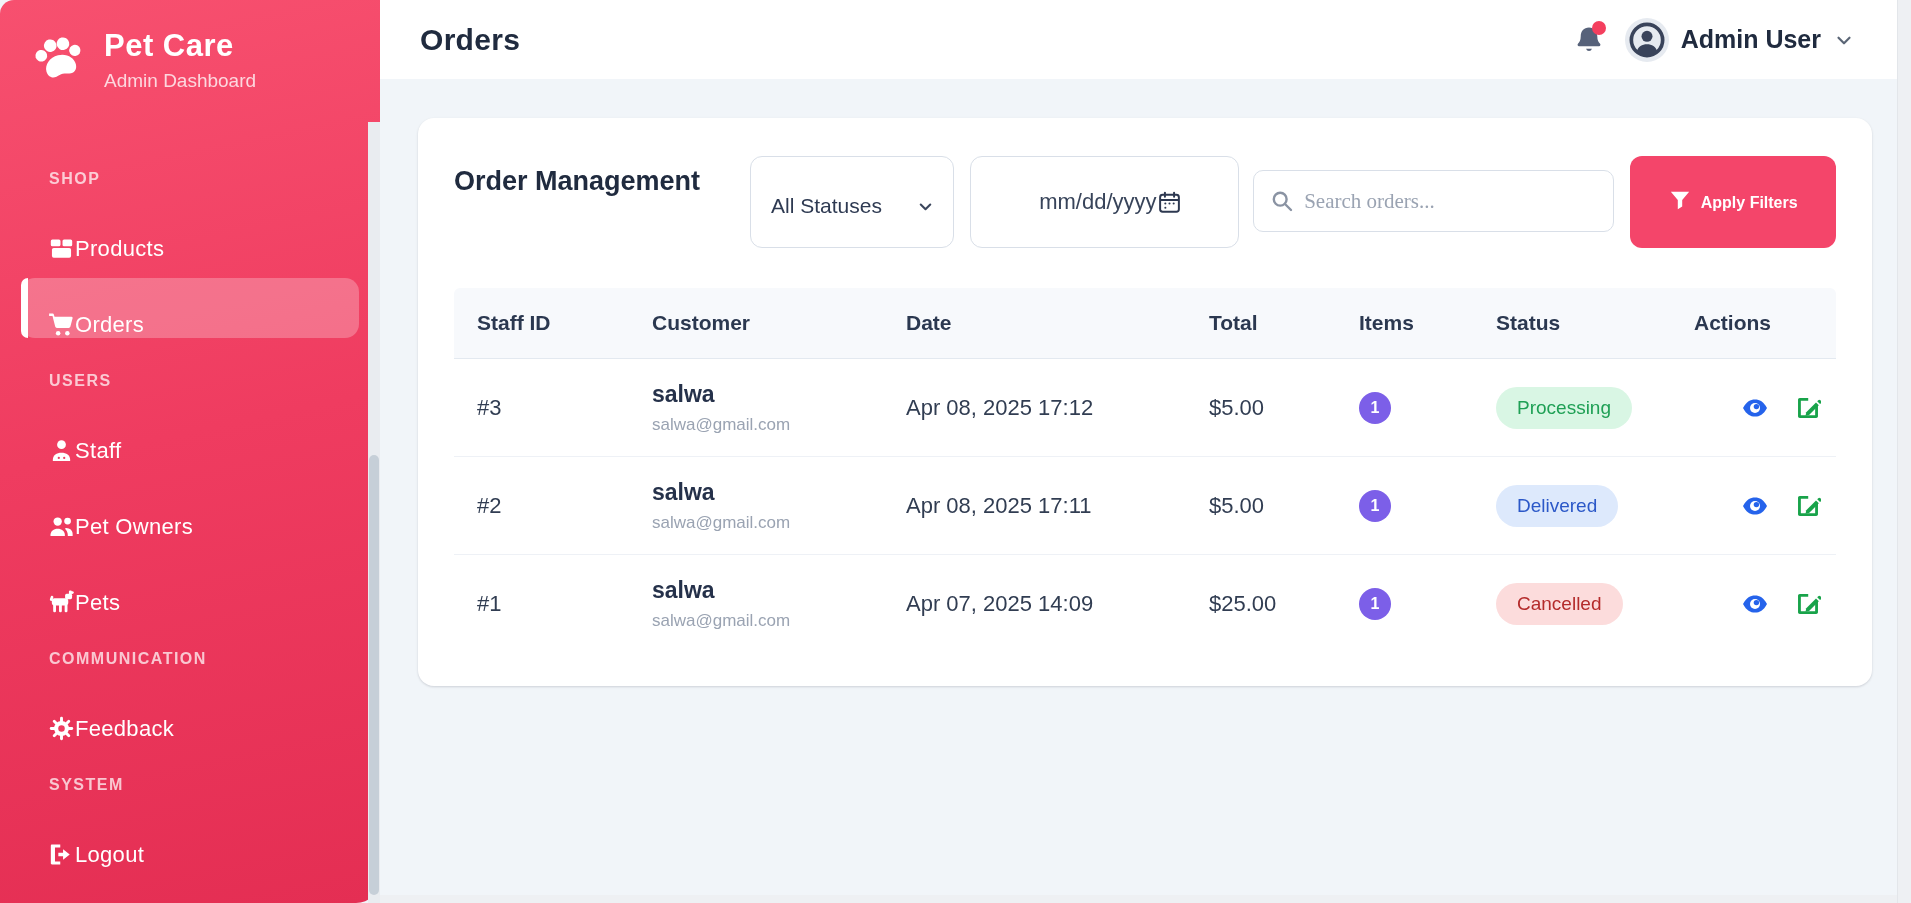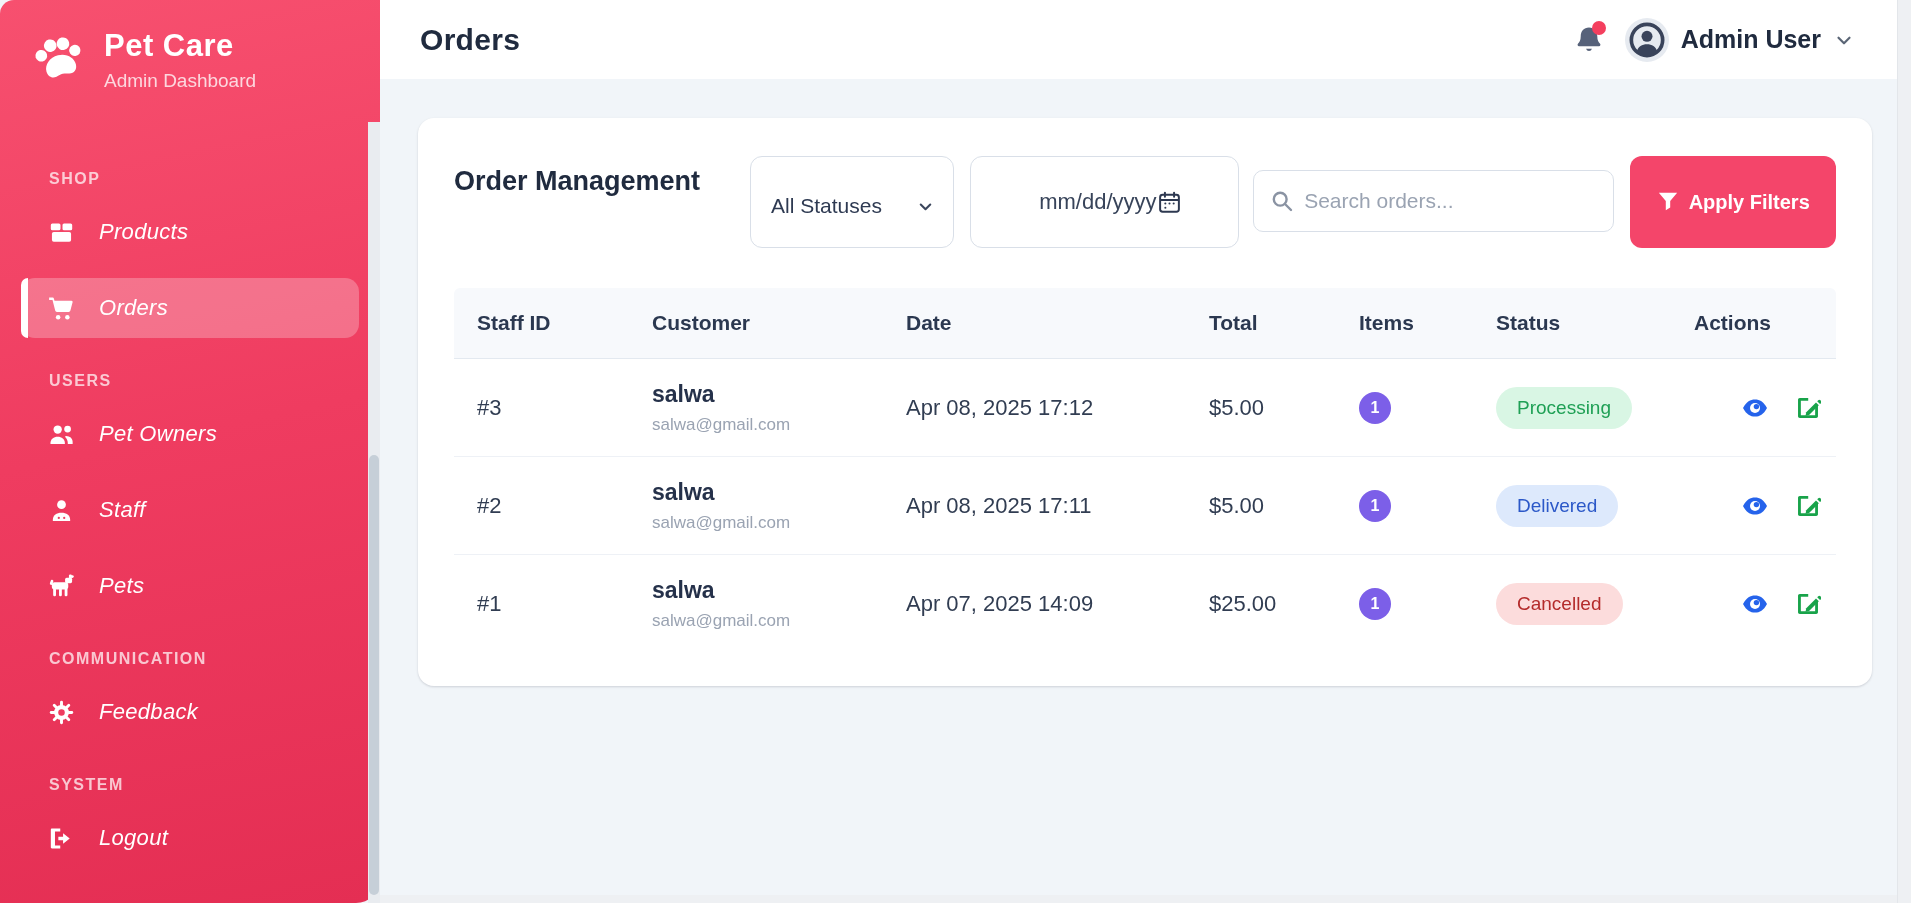--- a/index.html
+++ b/index.html
@@ -21,23 +21,23 @@
   .logo-icon { width:56px; height:56px; flex:0 0 auto; }
   .logo-text .logo-title { font-size:31px; font-weight:800; color:#fff; letter-spacing:.5px; }
   .logo-text .logo-sub   { font-size:19px; color:rgba(255,255,255,.78); margin-top:6px; }
   .side-nav { padding:34px 21px 0 21px; }
   .section-label {
     font-size:16px; font-weight:700; letter-spacing:1.5px;
     color:rgba(255,255,255,.72); margin:34px 6px 14px 28px;
   }
   .section-label.first { margin-top:0; }
   .nav-item {
-    position:relative; display:flex; align-items:center; gap:24px;
+    position:relative; display:flex; align-items:flex-end; 
     height:60px; padding:0 16px 0 27px; border-radius:14px;
-    color:#fff; cursor:pointer; margin-bottom:16px; text-decoration:none;font-style:italic;
+    color:#fff; cursor:pointer; margin-bottom:16px; text-decoration:none;
   }
   .nav-item .nicon { width:27px; height:27px; display:inline-flex; flex:0 0 auto; }
   .nav-item .nlabel { font-size:22px; font-weight:500; letter-spacing:.3px; }
   .nav-item.active { background:rgba(255,255,255,.26); }
   .nav-item.active::before {
     content:""; position:absolute; left:0; top:0; bottom:0; width:7px;
     background:#fff; border-radius:10px 0 0 10px;
   }
   .side-scroll-track {
     position:absolute; right:0; top:122px; bottom:0; width:12px;
@@ -85,26 +85,26 @@
   }
   .status-select { width:204px; margin-left:16px; padding:8px 18px 0 20px; justify-content:space-between; cursor:pointer; }
   .date-field { width:270px; margin-left:16px; padding:0 18px 0 30px; justify-content:center; cursor:text; color:#38445a; font-size:22px; }
   .search-field {
     width:362px; height:62px; margin-left:14px; margin-top:14px;
     border:1px solid #d9dfe8; border-radius:10px; display:flex; align-items:center;
     padding:0 14px 0 16px; gap:10px; background:#fff;
   }
   .search-field input {
     border:none; outline:none; flex:1; font-size:21px;
-    font-family:Liberation Sans, sans-serif; color:#2e3a52; background:transparent;
+    font-family:Liberation Serif, serif; color:#2e3a52; background:transparent;
   }
   .search-field input::placeholder { color:#9aa3b2; }
   .apply-btn {
     width:206px; height:92px; margin-left:16px; border:none; border-radius:12px;
-    background:#f4456a; color:#fff; font-size:20px; font-weight:600;
+    background:#f4456a; color:#fff; font-size:16px; font-weight:600;
     font-family:"Liberation Sans", sans-serif; cursor:pointer;
     line-height:1.4; padding:10px 24px; text-align:center;
   }
   .apply-btn svg { vertical-align:-3px; margin-right:10px; }
   
   .orders-table { margin-top:40px; width:1382px; }
   .t-row {
     display:grid;
     grid-template-columns:175px 254px 303px 150px 137px 198px 1fr;
     align-items:center;
@@ -179,39 +179,39 @@
         </svg>
       </span>
       <span class="nlabel">Orders</span>
     </a>
 
     <div class="section-label">USERS</div>
 
     <a class="nav-item">
       <span class="nicon">
         <svg viewBox="0 0 24 24" width="27" height="27" fill="#fff">
+          <circle cx="12" cy="6.8" r="3.9"></circle>
+          <path d="M4.3 20.4c0-4.2 3.4-6.4 7.7-6.4s7.7 2.2 7.7 6.4v.9H4.3z"></path>
+          <circle cx="9.6" cy="18.6" r="1" fill="#ef3c60"></circle>
+          <circle cx="14.4" cy="18.6" r="1" fill="#ef3c60"></circle>
+        </svg>
+      </span>
+      <span class="nlabel">Staff</span>
+    </a>
+
+    <a class="nav-item">
+      <span class="nicon">
+        <svg viewBox="0 0 24 24" width="27" height="27" fill="#fff">
           <circle cx="8.6" cy="7.6" r="3.7"></circle>
           <path d="M2.2 19.6c0-3.6 2.9-5.7 6.4-5.7s6.4 2.1 6.4 5.7v.9H2.2z"></path>
           <circle cx="17.4" cy="7.2" r="3"></circle>
           <path d="M16.2 13.3c3.1.1 5.7 1.9 5.7 5.2v2h-4.3v-1c0-2.4-1-4.3-2.6-5.6.4-.4.8-.6 1.2-.6z"></path>
         </svg>
       </span>
       <span class="nlabel">Pet Owners</span>
-    </a>
-
-    <a class="nav-item">
-      <span class="nicon">
-        <svg viewBox="0 0 24 24" width="27" height="27" fill="#fff">
-          <circle cx="12" cy="6.8" r="3.9"></circle>
-          <path d="M4.3 20.4c0-4.2 3.4-6.4 7.7-6.4s7.7 2.2 7.7 6.4v.9H4.3z"></path>
-          <circle cx="9.6" cy="18.6" r="1" fill="#ef3c60"></circle>
-          <circle cx="14.4" cy="18.6" r="1" fill="#ef3c60"></circle>
-        </svg>
-      </span>
-      <span class="nlabel">Staff</span>
     </a>
 
     <a class="nav-item">
       <span class="nicon">
         <svg viewBox="0 0 24 24" width="27" height="27" fill="#fff">
           <rect x="15.2" y="4.2" width="6.2" height="4.8" rx="1.4"></rect>
           <rect x="18.6" y="1.4" width="2.6" height="4" rx="1.1"></rect>
           <circle cx="21.6" cy="3.2" r="1.3"></circle>
           <rect x="3.4" y="8.2" width="14.6" height="6.4" rx="2.4"></rect>
           <rect x="2" y="6" width="2.4" height="4.6" rx="1.1" transform="rotate(18 3.2 8.3)"></rect>

